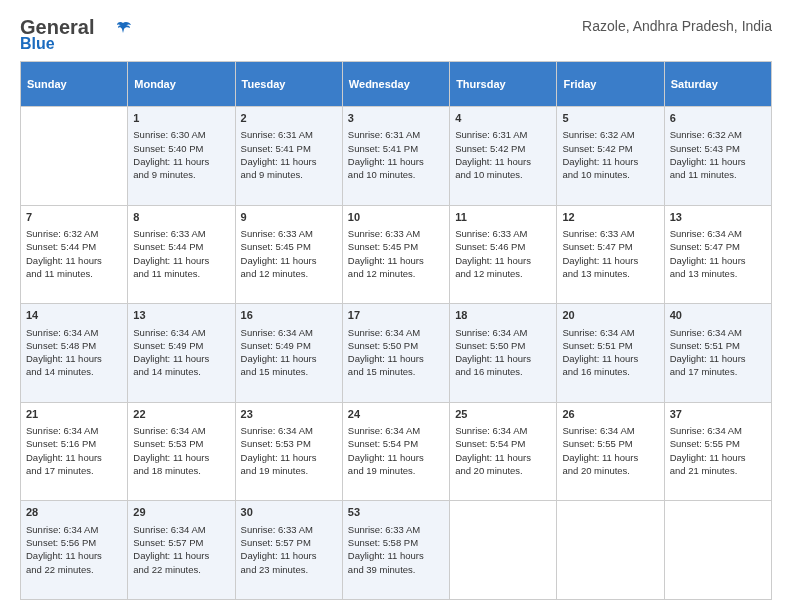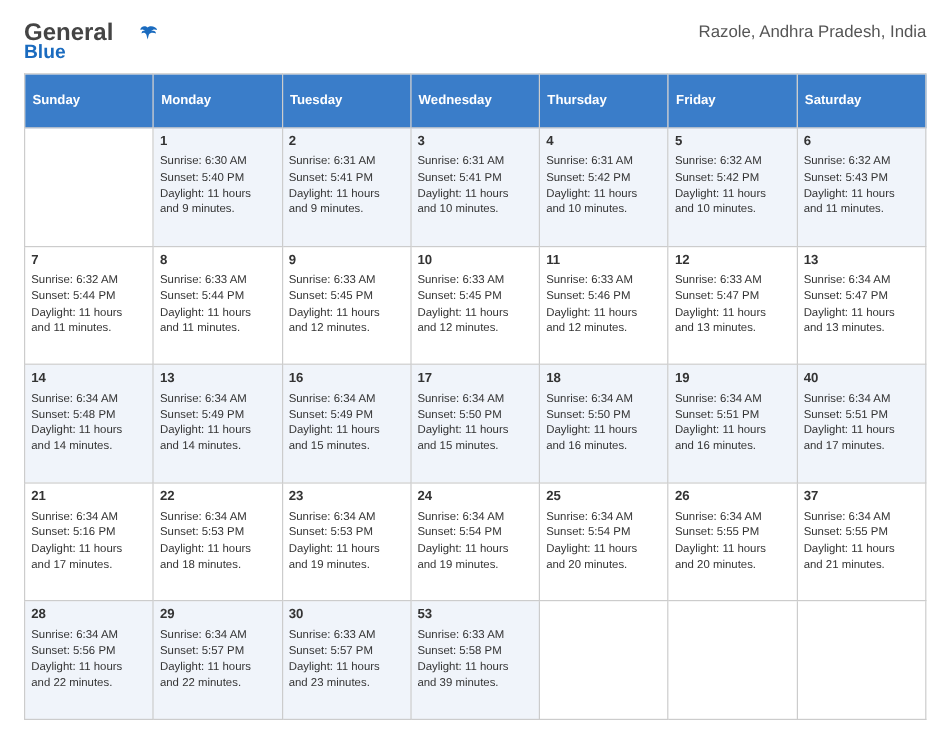--- a/index.html
+++ b/index.html
@@ -243,21 +243,21 @@
             <div>and 15 minutes.</div>
           </td>
           <td>
             <span class="day-num">18</span>
             <div>Sunrise: 6:34 AM</div>
             <div>Sunset: 5:50 PM</div>
             <div>Daylight: 11 hours</div>
             <div>and 16 minutes.</div>
           </td>
           <td>
-            <span class="day-num">19</span>
+            <span class="day-num">20</span>
             <div>Sunrise: 6:34 AM</div>
             <div>Sunset: 5:51 PM</div>
             <div>Daylight: 11 hours</div>
             <div>and 16 minutes.</div>
           </td>
           <td>
             <span class="day-num">40</span>
             <div>Sunrise: 6:34 AM</div>
             <div>Sunset: 5:51 PM</div>
             <div>Daylight: 11 hours</div>

